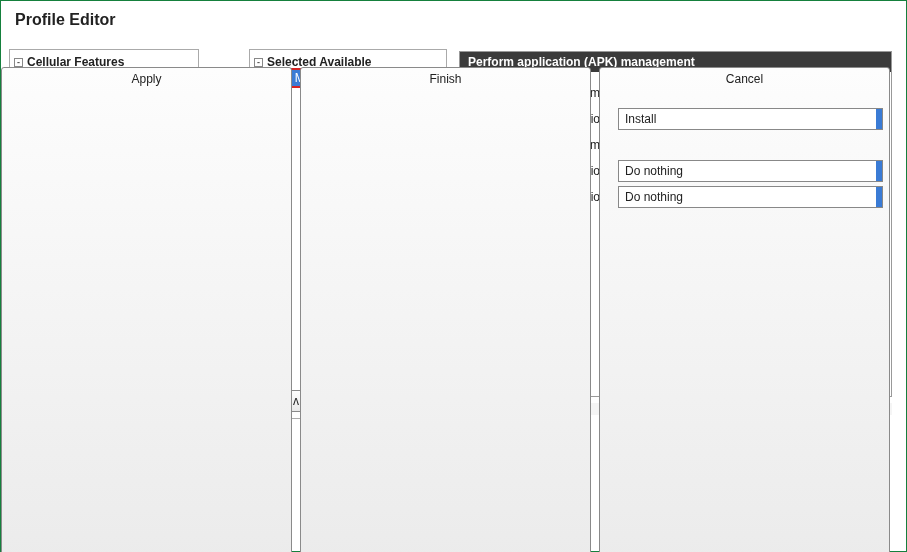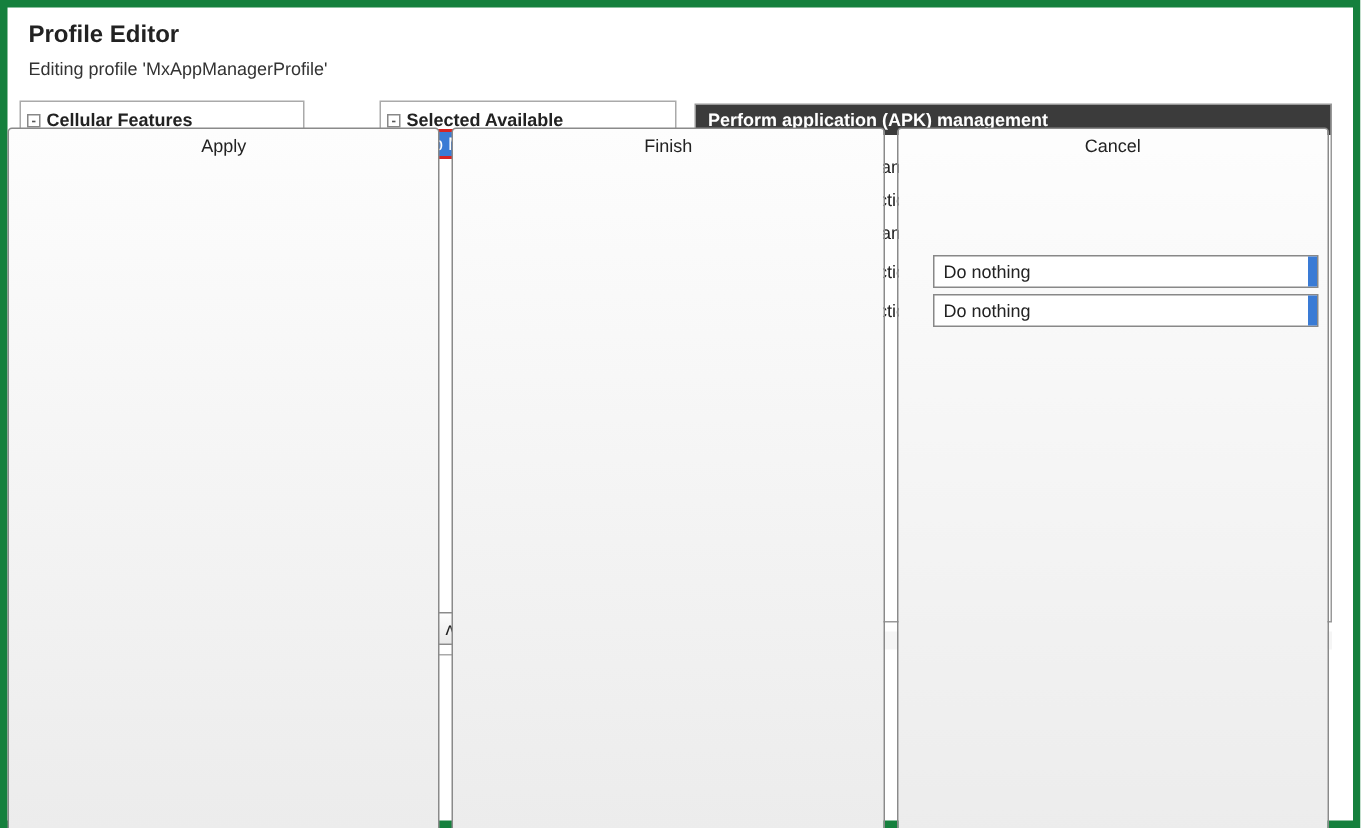--- a/index.html
+++ b/index.html
@@ -9,21 +9,21 @@
     font-size: 12px;
     background: #fff;
     color: #222;
     width: 907px;
     height: 552px;
     overflow: hidden;
   }
   .dialog {
     width: 907px;
     height: 552px;
-    border: 5px solid #15803d;
+    border: 1px solid #15803d;
     display: flex;
     flex-direction: column;
     background: #fff;
   }
   .header {
     padding: 10px 14px 8px 14px;
   }
   .title {
     font-size: 16px;
     font-weight: bold;
@@ -204,21 +204,20 @@
   .btn.dialog { min-width: 66px; padding: 3px 12px; }
   .columns-wrap { display:flex; flex:1; min-height:0; }
 </style>
 </head>
 <body>
 
 <div class="dialog">
 
   <div class="header">
     <div class="title">Profile Editor</div>
-    <div class="subtitle">Editing profile 'MxAppManagerProfile'</div>
   </div>
 
   <div class="body columns-wrap">
 
     <div class="panel left-panel">
       <div class="tree">
         <div class="tree-root">
           <span class="expander">-</span>
           <span>Cellular Features</span>
         </div>
@@ -316,20 +315,21 @@
     <div class="right-panel">
       <div class="form-area">
         <div class="section-bar">Perform application (APK) management</div>
         <div class="form-rows" id="form-rows">
             <div class="form-row">
               <label>Name:</label>
               <input class="text-input" style="">
             </div>
             <div class="form-row">
               <label>Action:</label>
+              <div class="select-fake">Install</div>
             </div>
             <div class="form-row">
               <label>APK Path and Name:</label>
               <input class="text-input" style="">
             </div>
             <div class="form-row">
               <label>Protected List Action:</label>
               <div class="select-fake">Do nothing</div>
             </div>
             <div class="form-row">

